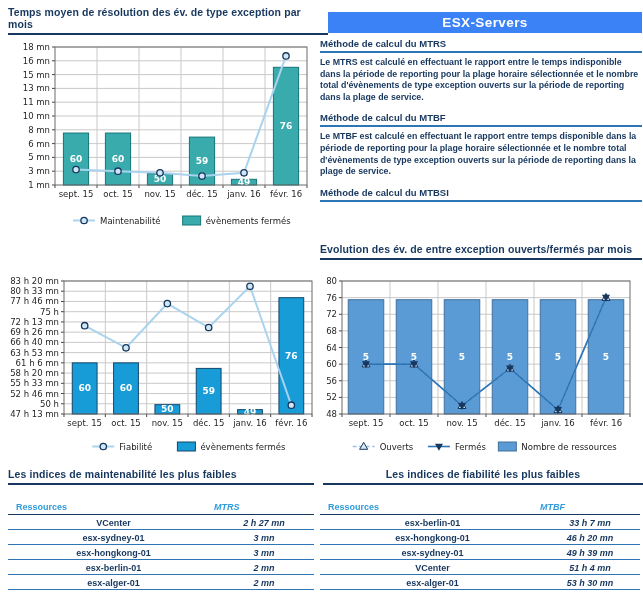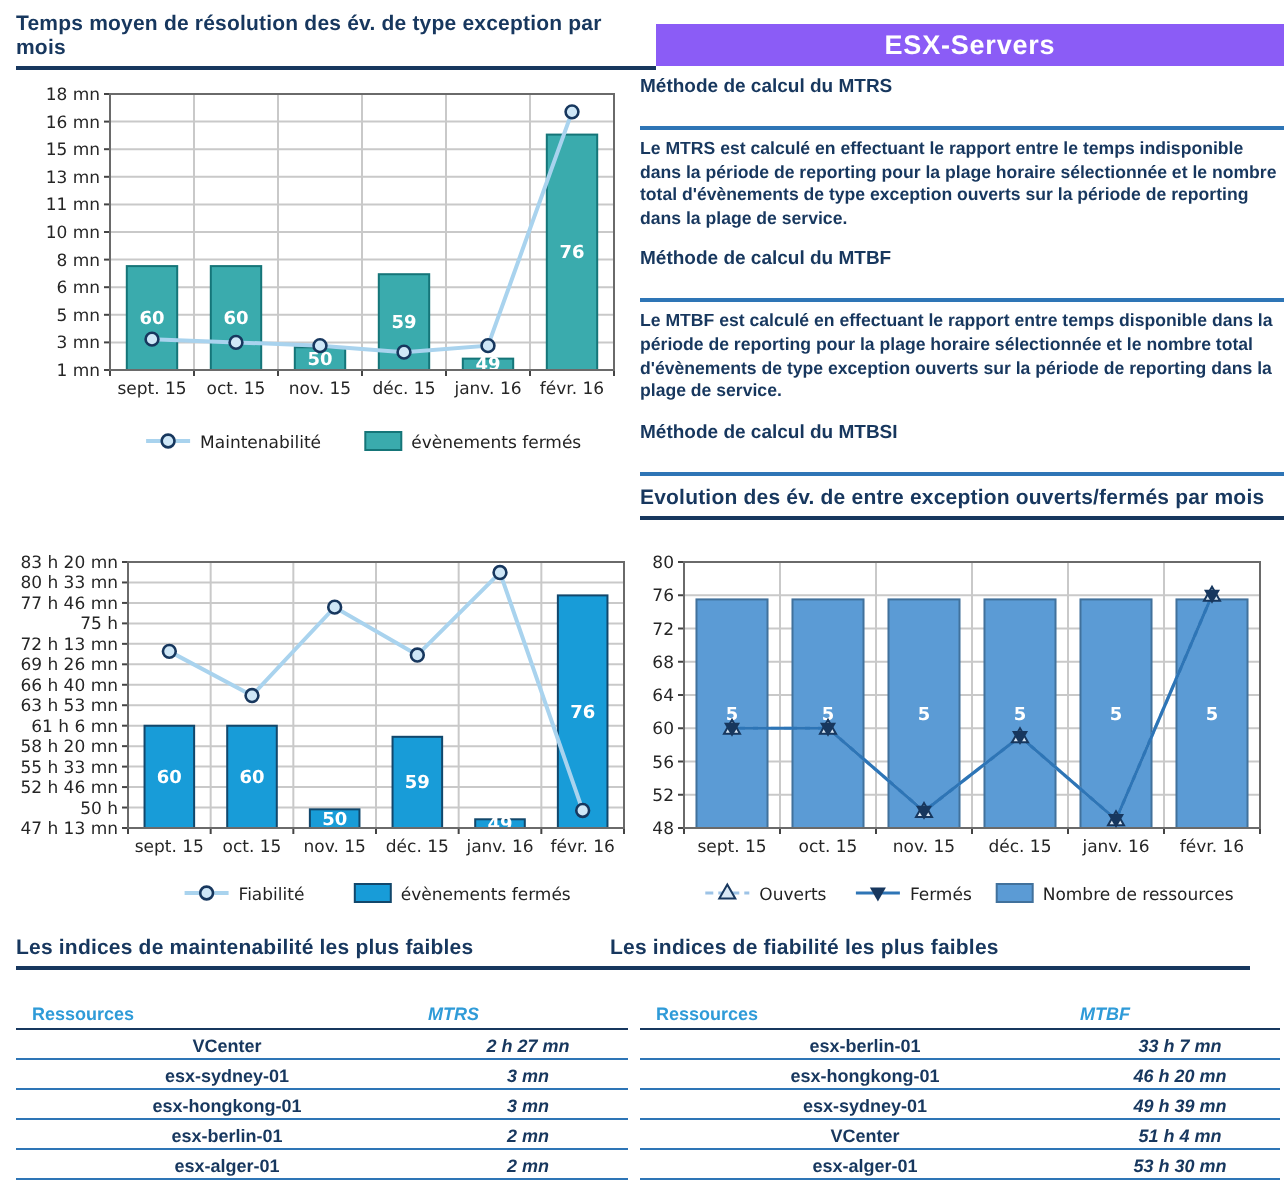--- a/index.html
+++ b/index.html
@@ -6,21 +6,21 @@
   body{font-family:"Liberation Sans","DejaVu Sans",sans-serif;}
   .report{position:relative;width:643px;height:594px;background:#fff;overflow:hidden;}
   .blk-title{position:absolute;font-size:10.5px;font-weight:700;color:#17375E;
     border-bottom:2px solid #17375E;padding-bottom:3px;letter-spacing:.1px;}
   svg{position:absolute;overflow:visible;}
   svg text{font-family:"DejaVu Sans","Liberation Sans",sans-serif;}
   .banner{position:absolute;left:328px;top:12px;width:314px;height:21px;line-height:21px;
     text-align:center;color:#fff;font-size:13.5px;font-weight:700;letter-spacing:.4px;background:#4787BF;}
   .panel{position:absolute;left:320px;top:38px;width:322px;}
   .sec-head{font-size:9.5px;font-weight:700;color:#17375E;border-bottom:2px solid #2E75B6;
-    padding-bottom:14px;margin-top:9px;}
+    padding-bottom:2px;margin-top:9px;}
   .sec-head:first-child{margin-top:0;}
   .sec-body{font-size:8.8px;font-weight:700;color:#17375E;line-height:11.6px;margin-top:4px;}
   .tbl{position:absolute;border-collapse:collapse;table-layout:fixed;}
   .tbl th{font-size:9px;font-weight:700;color:#2F9BD8;text-align:left;
     padding:16px 0 2px 8px;border-bottom:1px solid #17375E;}
   .tbl th.val, .tbl td.val{width:100px;padding-left:0;font-style:italic;}
   .tbl td{font-size:9px;font-weight:700;color:#17375E;padding:2.5px 0 1.5px 5px;
     border-bottom:1px solid #2E75B6;white-space:nowrap;overflow:hidden;text-align:center;}
 </style>
 </head>
@@ -100,21 +100,21 @@
       <circle cx="194" cy="148.0705882352941" r="3.2" fill="#CFE7F7" stroke="#17375E" stroke-width="1.3"></circle>
       <circle cx="236" cy="144.8235294117647" r="3.2" fill="#CFE7F7" stroke="#17375E" stroke-width="1.3"></circle>
       <circle cx="278" cy="27.92941176470589" r="3.2" fill="#CFE7F7" stroke="#17375E" stroke-width="1.3"></circle>
       <line x1="65.04999999999998" y1="192.5" x2="87.04999999999998" y2="192.5" stroke="#A9D3EE" stroke-width="2"></line>
       <circle cx="76.04999999999998" cy="192.5" r="3.2" fill="#CFE7F7" stroke="#17375E" stroke-width="1.3"></circle>
       <text x="92.04999999999998" y="196" font-size="8.5" fill="#222">Maintenabilité</text>
       <rect x="174.64999999999998" y="188" width="18" height="9" fill="#3AABAD" stroke="#157578" stroke-width="1"></rect>
       <text x="197.64999999999998" y="196" font-size="8.5" fill="#222">évènements fermés</text>
     </svg>
 
-  <div class="banner" style="background: #8b5cf6;">ESX-Servers</div>
+  <div class="banner" style="background: #3b82f6;">ESX-Servers</div>
   <div class="panel">
     <div class="sec-head">Méthode de calcul du MTRS</div>
     <div class="sec-body">Le MTRS est calculé en effectuant le rapport entre le temps indisponible dans la période de reporting pour la plage horaire sélectionnée  et le nombre total d'évènements de type exception ouverts sur la période de reporting dans la plage de service.</div>
     <div class="sec-head">Méthode de calcul du MTBF</div>
     <div class="sec-body">Le MTBF est calculé en effectuant le rapport entre temps disponible dans la période de reporting pour la plage horaire sélectionnée et le nombre total d'évènements de type exception ouverts sur la période de reporting dans la plage de service.</div>
     <div class="sec-head">Méthode de calcul du MTBSI</div>
   </div>
 
   <svg id="svg-recurrence" style="left:8px;top:266px;" width="322" height="200" viewBox="0 0 322 200">
       <line x1="53" y1="148" x2="56" y2="148" stroke="#444" stroke-width="1"></line>
@@ -311,21 +311,21 @@
           <td>esx-berlin-01</td>
           <td class="val">2 mn</td>
         </tr>
       <tr>
           <td>esx-alger-01</td>
           <td class="val">2 mn</td>
         </tr>
     </tbody>
   </table>
 
-  <div class="blk-title" style="left:305px;top:468px;width:320px;">Les indices de fiabilité les plus faibles</div>
+  <div class="blk-title" style="left:323px;top:468px;width:320px;text-align:center;">Les indices de fiabilité les plus faibles</div>
   <table class="tbl" style="left:320px;top:486px;width:320px;">
     <thead>
       <tr>
         <th>Ressources</th>
         <th class="val">MTBF</th>
       </tr>
     </thead>
     <tbody>
       <tr>
           <td>esx-berlin-01</td>

